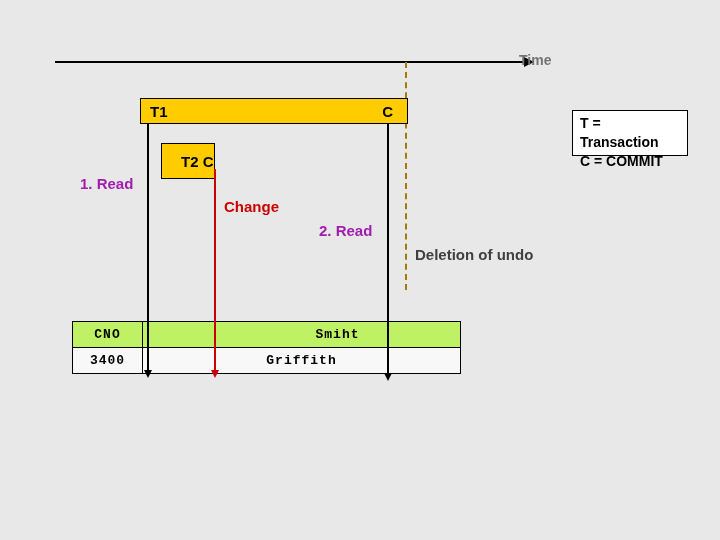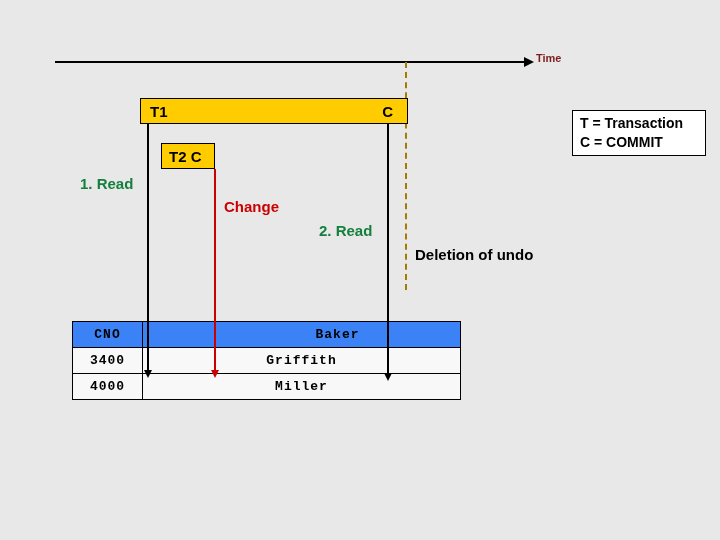--- a/index.html
+++ b/index.html
@@ -27,22 +27,22 @@
   .timeline-arrowhead {
     position: absolute;
     left: 524px; top: 57px;
     width: 0; height: 0;
     border-left: 10px solid #000;
     border-top: 5px solid transparent;
     border-bottom: 5px solid transparent;
   }
   .time-label {
     position: absolute;
-    left: 536px; top: 52px;
-    font-size: 11px; font-weight: bold; color: #7f1d1d;
+    left: 519px; top: 52px;
+    font-size: 14px; font-weight: bold; color: #737373;
   }
 
   
   .dashed-line {
     position: absolute;
     left: 405px; top: 62px;
     width: 0; height: 228px;
     border-left: 2px dashed #a67c00;
   }
 
@@ -56,36 +56,36 @@
     font-size: 15px; font-weight: bold; color: #000;
   }
   .bar-t1 {
     left: 140px; top: 98px;
     width: 268px; height: 26px;
     justify-content: space-between;
     padding: 0 14px 0 9px;
   }
   .bar-t2 {
     left: 161px; top: 143px;
-    width: 54px; height: 26px;
-    padding-left: 7px;
+    width: 54px; height: 36px;
+    padding-left: 19px;
   }
 
   
-  .ann { position: absolute; font-size: 15px; font-weight: bold; color: #15803d; white-space: nowrap; }
+  .ann { position: absolute; font-size: 15px; font-weight: bold; color: #a21caf; white-space: nowrap; }
   .ann-read1 { left: 80px; top: 175px; }
   .ann-change { left: 217px; top: 198px; color: #cc0000; margin-left: 7px; }
   .ann-read2 { left: 319px; top: 222px; }
-  .ann-deletion { left: 415px; top: 245px; color: #000000; line-height: 19px; }
+  .ann-deletion { left: 415px; top: 245px; color: #404040; line-height: 19px; }
 
   
   .legend {
     position: absolute;
     left: 572px; top: 110px;
-    width: 134px; height: 46px;
+    width: 116px; height: 46px;
     background: #ffffff;
     border: 1px solid #000;
     padding: 3px 7px;
     font-size: 14px; font-weight: bold; color: #000;
     line-height: 19px;
   }
 
   
   .v-arrow { position: absolute; z-index: 5; }
   .v-arrow .shaft { position: absolute; left: 3px; top: 0; width: 0; border-left: 2px solid #000; }
@@ -115,21 +115,21 @@
     letter-spacing: 1px;
     z-index: 1;
   }
   table.db th, table.db td {
     border: 1px solid #000;
     height: 26px;
     text-align: center;
     vertical-align: middle;
     padding: 0 4px;
   }
-  table.db th { background: #3b82f6; font-weight: bold; margin-left: 6px; }
+  table.db th { background: #bef264; font-weight: bold; margin-left: 6px; }
   table.db td { background: #f8f8f8; }
   td.hl { background: #ffe8a6; }
   .col-cno { width: 70px; }
   .col-mid { width: 72px; }
   .col-name { width: 246px; }
 </style>
 </head>
 <body>
 
 <div class="canvas">
@@ -171,26 +171,22 @@
   <div class="v-arrow arrow-black-2">
     <div class="shaft"></div>
     <div class="head"></div>
   </div>
 
   <table class="db">
     <tbody>
         <tr>
       <th class="col-cno">CNO</th>
       <th class="col-mid"></th>
-      <th class="col-name">Baker</th>
+      <th class="col-name">Smiht</th>
     </tr>
     <tr>
       <td>3400</td>
       <td colspan="2">Griffith</td>
-    </tr>
-    <tr>
-      <td>4000</td>
-      <td colspan="2">Miller</td>
     </tr>
   </tbody>
     </table>
 
 </div>
 
 </body></html>

